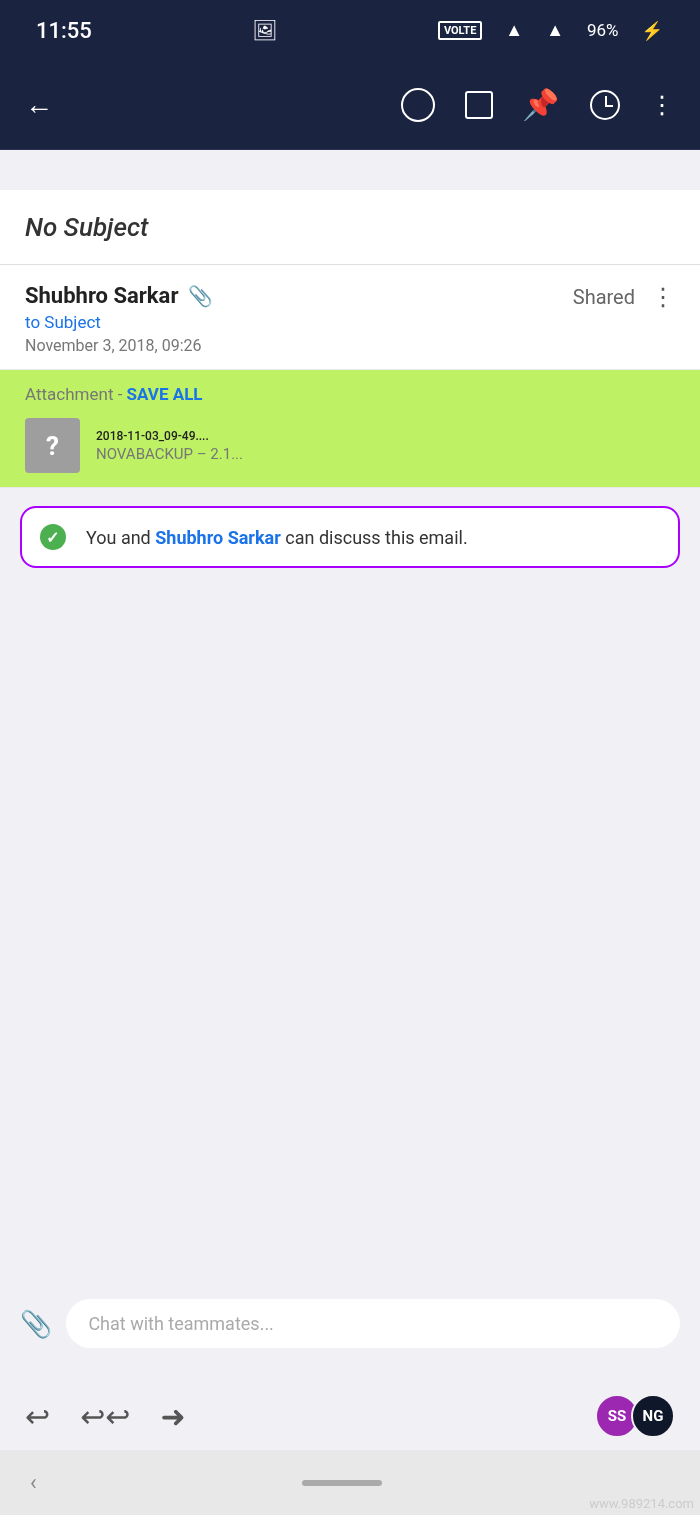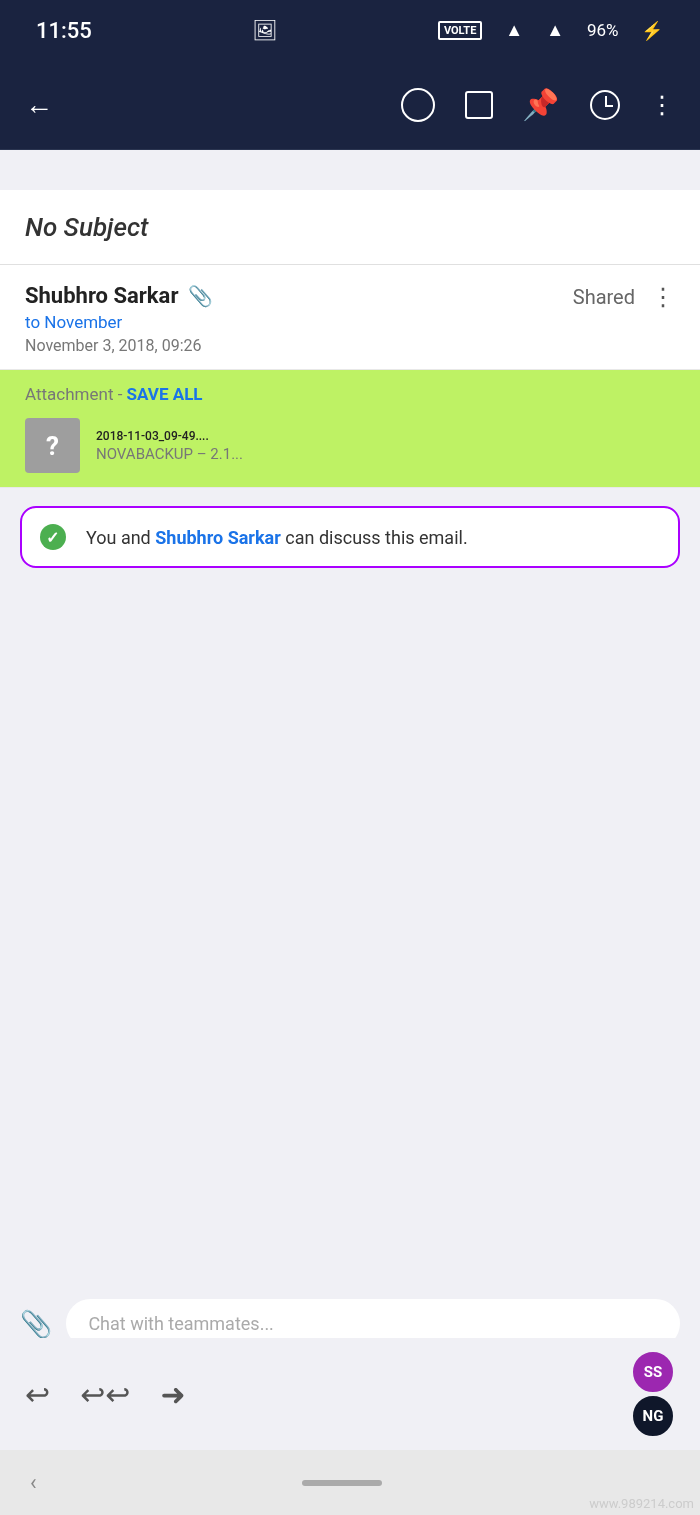--- a/index.html
+++ b/index.html
@@ -316,21 +316,20 @@
       gap: 30px;
     }
     .reply-icon, .reply-all-icon, .forward-icon {
       color: #555;
       font-size: 30px;
       cursor: pointer;
     }
     .avatars-right {
       display: flex;
       align-items: flex-end;
-      flex-direction: column;
     }
     .avatar-circle {
       width: 44px;
       height: 44px;
       border-radius: 50%;
       display: flex;
       align-items: center;
       justify-content: center;
       font-size: 15px;
       font-weight: bold;
@@ -405,21 +404,21 @@
   <div class="email-subject">No Subject</div>
 </div>
 
 <div class="email-header">
   <div class="email-header-top">
     <div class="sender-info">
       <div class="sender-name-row">
         <span class="sender-name">Shubhro Sarkar</span>
         <span class="attachment-icon-small">📎</span>
       </div>
-      <div class="to-line">to November</div>
+      <div class="to-line">to Subject</div>
       <div class="date-line">November 3, 2018, 09:26</div>
     </div>
     <div class="header-actions">
       <span class="shared-label">Shared</span>
       <span class="more-icon">⋮</span>
     </div>
   </div>
 </div>
 
 <div class="attachment-section">

